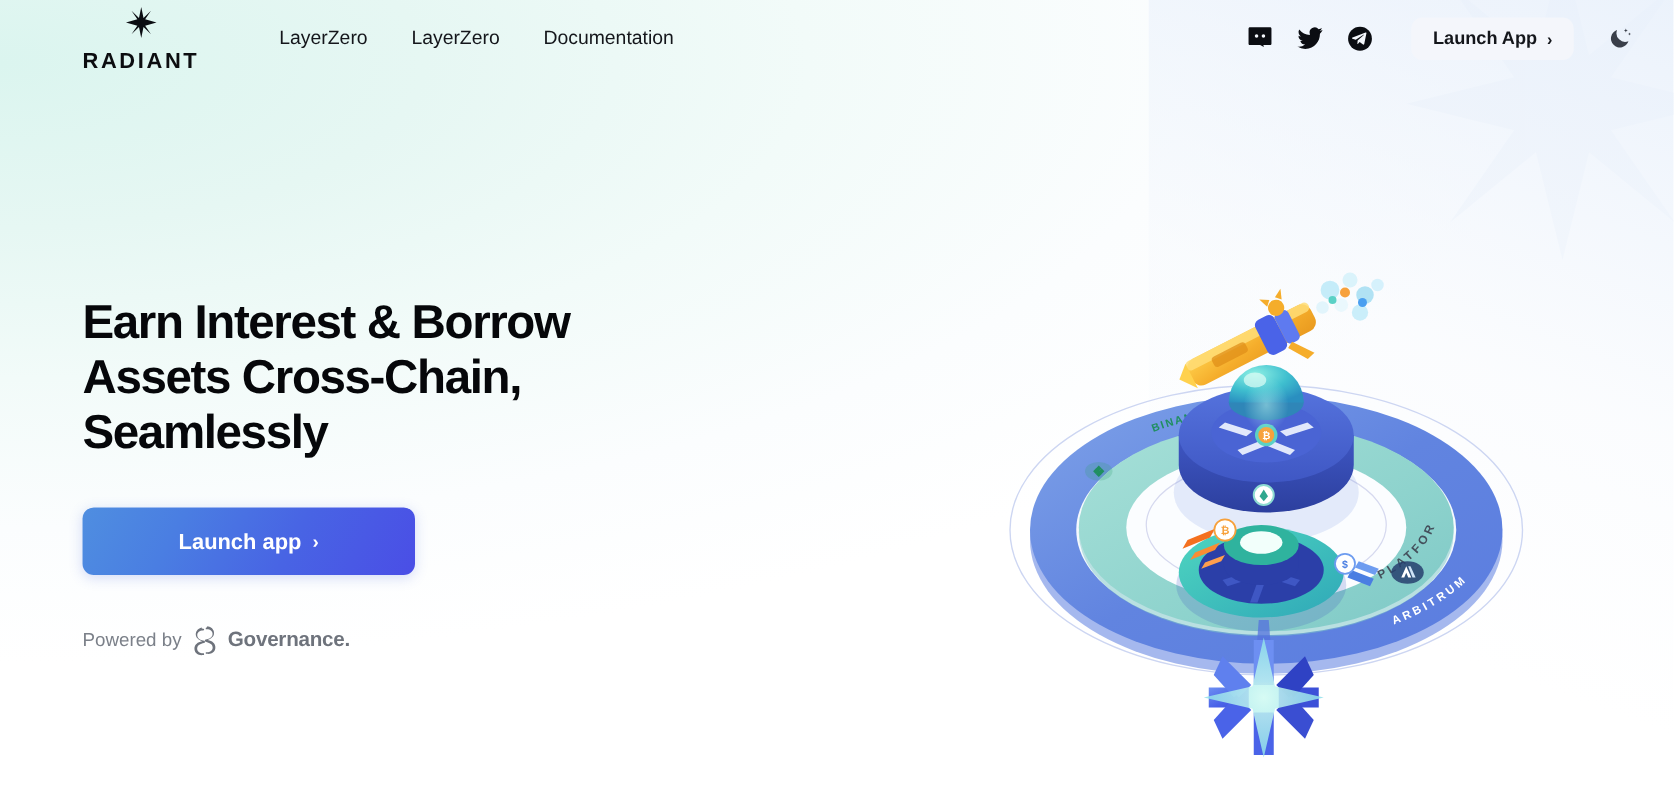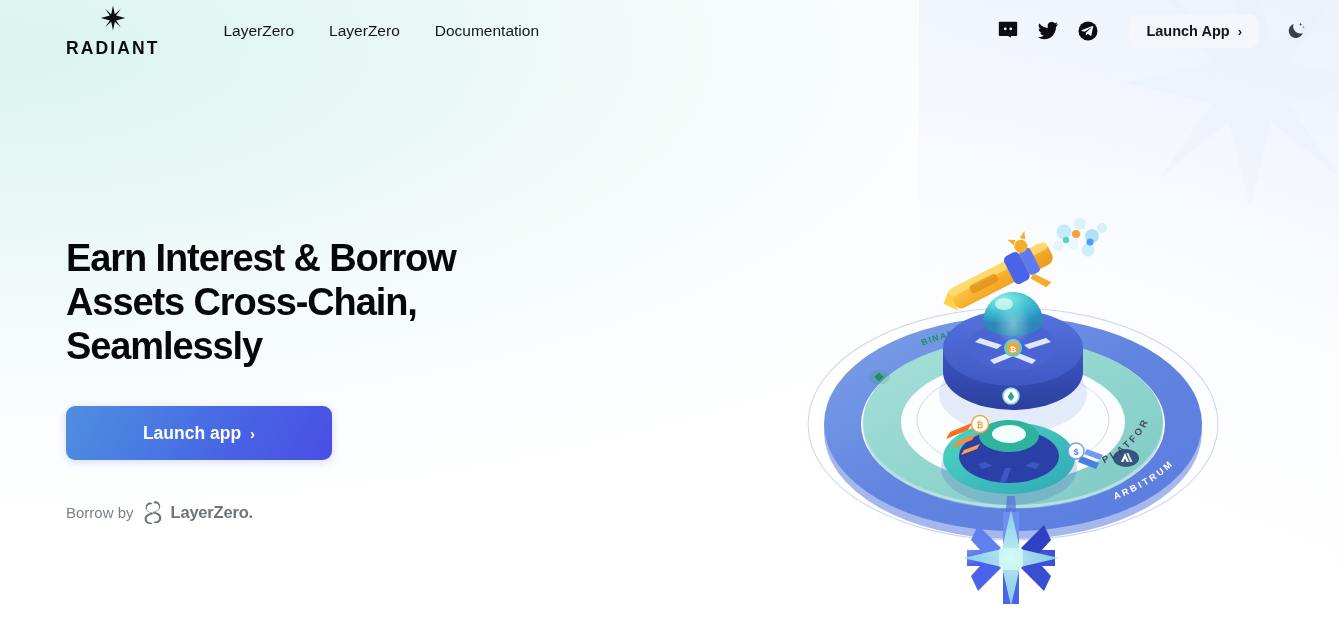--- a/index.html
+++ b/index.html
@@ -308,28 +308,28 @@
     <h1 class="hero-title">Earn Interest &amp; Borrow
 Assets Cross-Chain,
 Seamlessly</h1>
 
     <button class="hero-cta">
       <span>Launch app</span>
       <span class="chev">›</span>
     </button>
 
     <div class="powered-by">
-      <span class="powered-label">Borrow by</span>
+      <span class="powered-label">Powered by</span>
       <span class="lz-logo">
         <svg viewBox="0 0 24 30" aria-hidden="true">
           <path fill="#6e737c" d="M9.4 1.2C5 2.3 2.6 5.8 3.5 9.5c.5 2 1.9 3.4 4.6 4.8l1.7.9-1.9.5C4 16.8 1.7 19.6 2 23.2c.3 4 3.9 6.5 8.4 5.9 1.2-.15 1.3-.2 1.3-.9 0-.75-.05-.8-1.1-.8-3.4 0-5.9-2-5.9-4.8 0-2.5 1.9-4.3 5.6-5.3 2.2-.6 2.3-.65 2.3-1.5s-.1-.9-2.1-1.4C6.6 13.3 4.8 11.5 4.8 9c0-2.8 2.4-4.8 5.8-4.8 1.05 0 1.1-.05 1.1-.8 0-.78-.07-.8-1.2-.95-.6-.07-1-.05-1.1-.05z"></path>
           <path fill="#6e737c" d="M14.6 1.2c-1.1.15-1.2.2-1.2.95 0 .75.05.8 1.1.8 3.4 0 5.8 2 5.8 4.8 0 2.5-1.8 4.3-5.7 5.4-2 .5-2.1.55-2.1 1.4s.1.9 2.3 1.5c3.7 1 5.6 2.8 5.6 5.3 0 2.8-2.5 4.8-5.9 4.8-1.05 0-1.1.05-1.1.8 0 .7.1.75 1.3.9 4.5.6 8.1-1.9 8.4-5.9.3-3.6-2-6.4-5.9-7.5l-1.9-.5 1.7-.9c2.7-1.4 4.1-2.8 4.6-4.8.9-3.7-1.5-7.2-5.9-8.3-.1 0-.5-.02-1.1.05z"></path>
         </svg>
       </span>
-      <span class="lz-name">LayerZero.</span>
+      <span class="lz-name">Governance.</span>
     </div>
 
   </section>
 
   <div class="illustration">
     <svg viewBox="0 0 570 420" aria-hidden="true">
       <defs>
         <linearGradient id="outerRingG" x1="0" y1="0" x2="1" y2="1">
           <stop offset="0%" stop-color="#7ea2e8"></stop>
           <stop offset="50%" stop-color="#6184e0"></stop>

